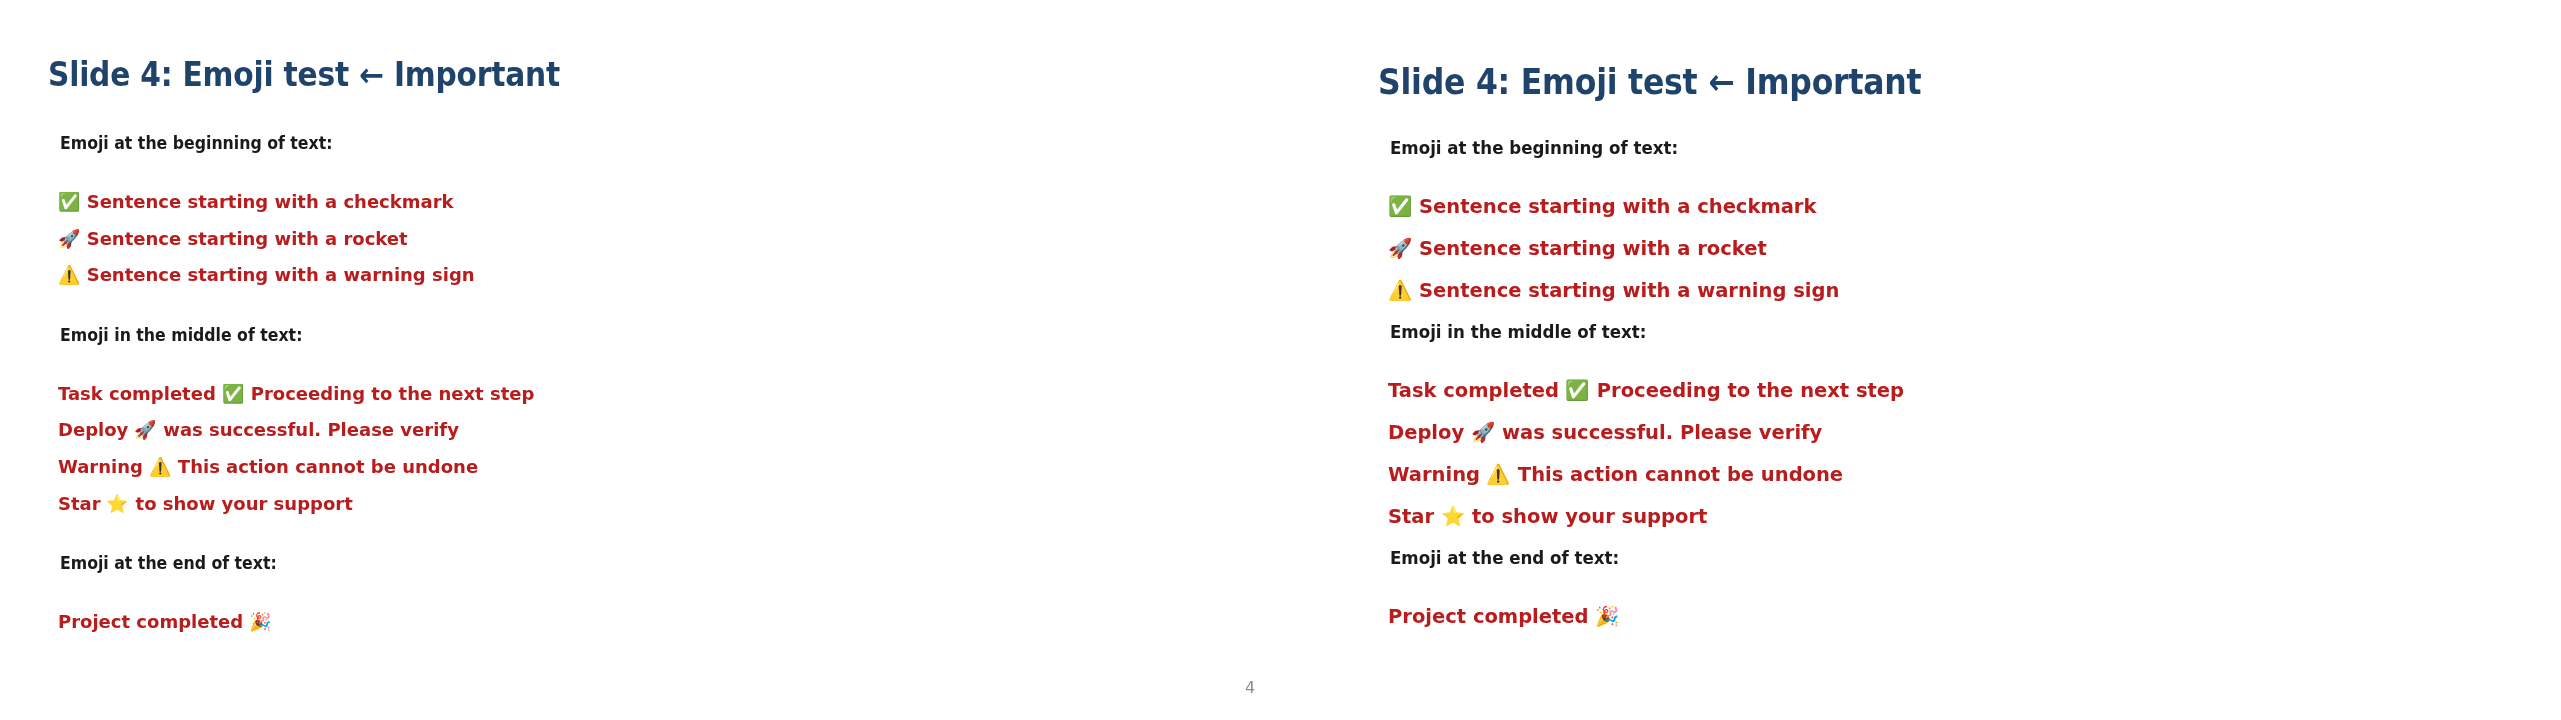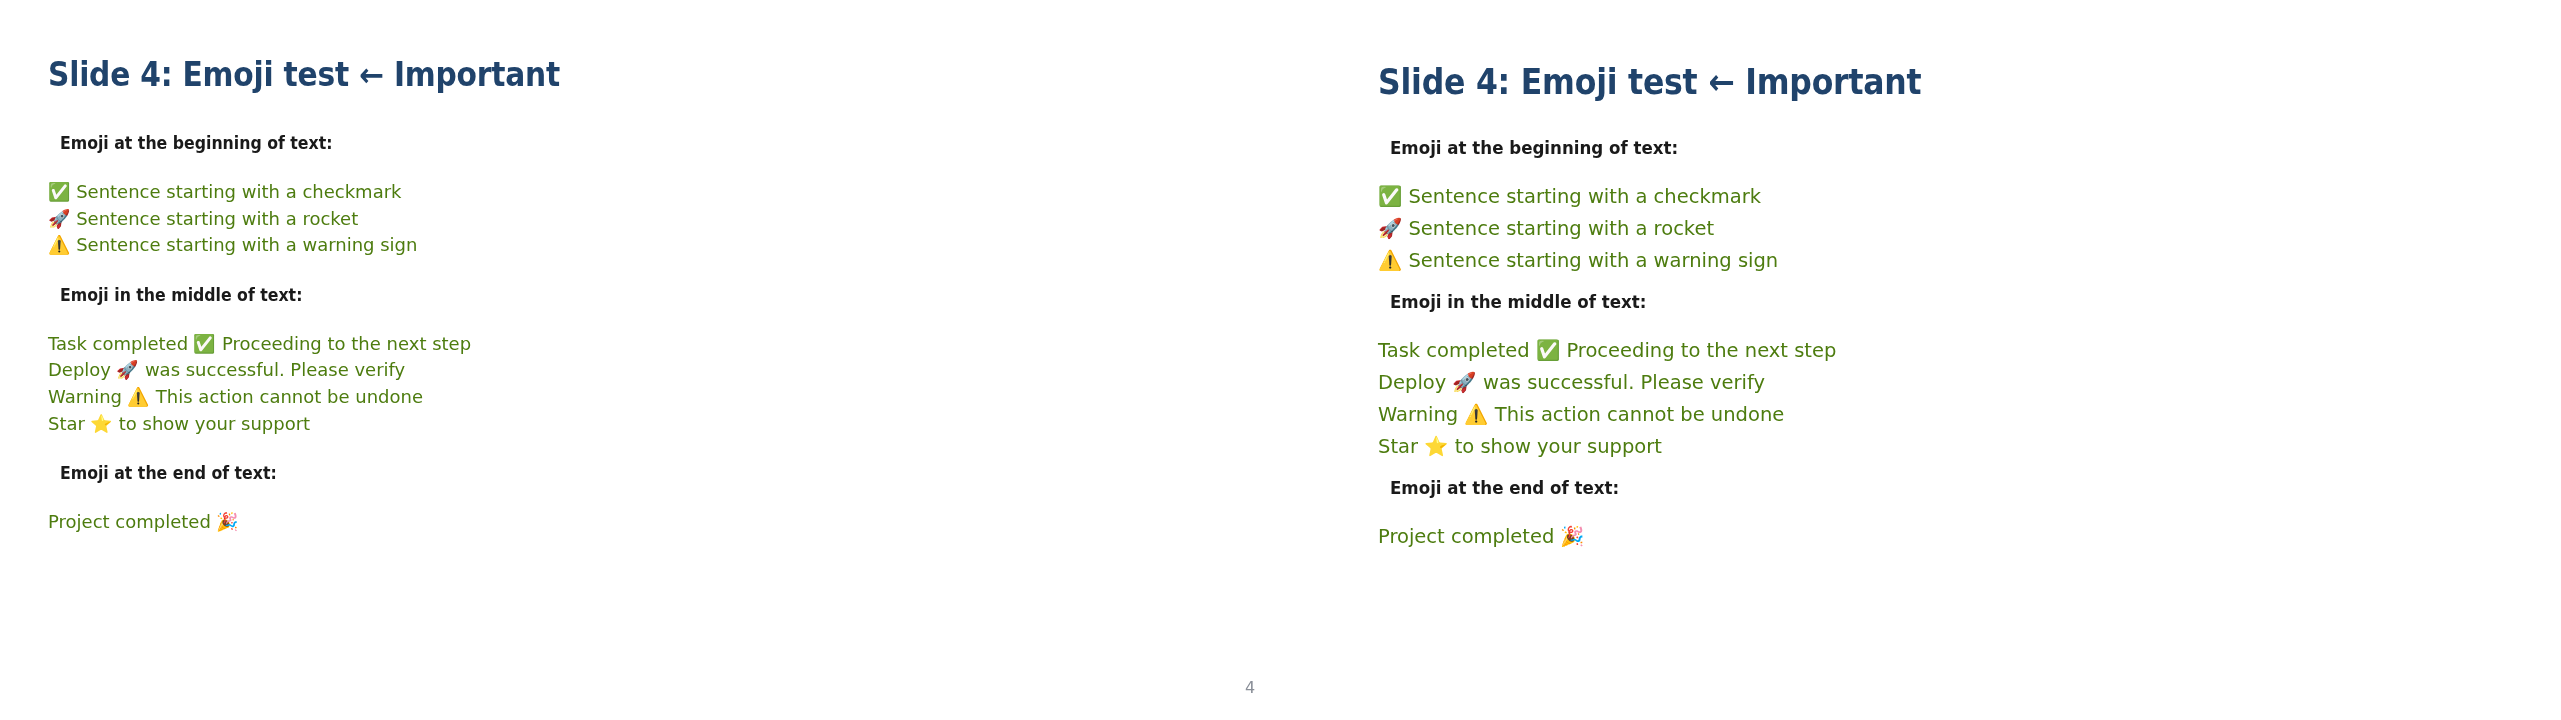--- a/index.html
+++ b/index.html
@@ -58,25 +58,25 @@
     font-family: "DejaVu Sans Condensed", "Liberation Sans Narrow", "Liberation Sans", sans-serif;
     font-weight: 700;
     white-space: nowrap;
     margin: 12px;
   }
   .pane-left .section-heading  { font-size: 17.5px; line-height: 24px; }
   .pane-right .section-heading { font-size: 18.5px; line-height: 25px; }
 
   
   .body-line {
-    color: #4d7c0f;
+    color: #b91c1c;
     font-family: "DejaVu Sans", "Liberation Sans", sans-serif;
-    font-weight: 400;
+    font-weight: 700;
     white-space: nowrap;
-    margin: 0;
+    margin: 10px;
   }
   .pane-left .body-line  { font-size: 18px;   line-height: 26.6px; }
   .pane-right .body-line { font-size: 19.5px; line-height: 32px; }
 
   
   .gap-title-to-head   { height: 22px; }
   .gap-head-to-body    { height: 12px; }
   .gap-body-to-head    { height: 12px; }
 
   .pane-right .gap-title-to-head { height: 18px; }

